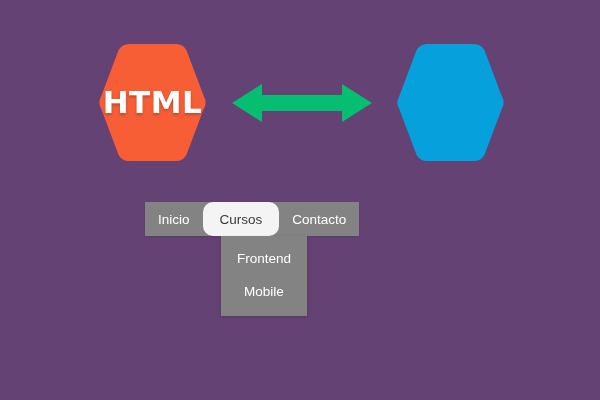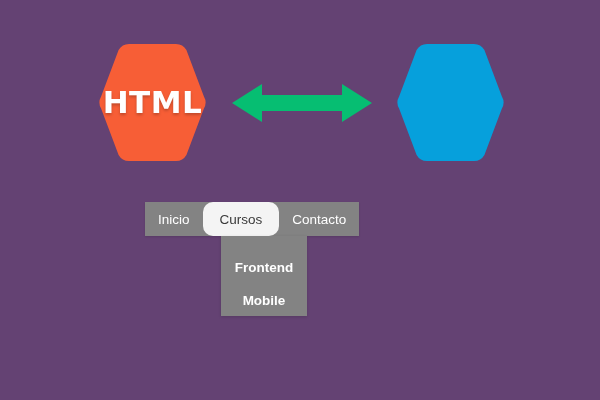--- a/index.html
+++ b/index.html
@@ -108,29 +108,28 @@
     position: absolute;
     left: 221px;
     top: 236px;
     width: 86px;
     background: #838383;
     padding: 6px 0 8px 0;
     box-shadow: 0 1px 3px rgba(0,0,0,0.15);
   }
   .dropdown-item {
     display: flex;
-    align-items: flex-end;
+    align-items: center;
     justify-content: center;
     height: 33px;
     color: #ffffff;
     font-size: 13.5px;
     font-family: "Liberation Sans", sans-serif;
     white-space: nowrap;
     cursor: pointer;
-    font-weight: bold;
   }
 </style>
 </head>
 <body>
 
 <div id="stage">
 
   <div class="hex-badge" id="hex-html">
     <svg width="107" height="121" viewBox="0 0 107 121">
       <path d="M26.75 1 L80.25 1 A10 10 0 0 1 88.9 6 L105.6 35 A10 10 0 0 1 105.6 45 L105.6 45 L88.9 115 A10 10 0 0 1 80.25 120 L26.75 120 A10 10 0 0 1 18.1 115 L1.4 86 A10 10 0 0 1 1.4 76 L18.1 6 A10 10 0 0 1 26.75 1 Z" fill="none"></path>

